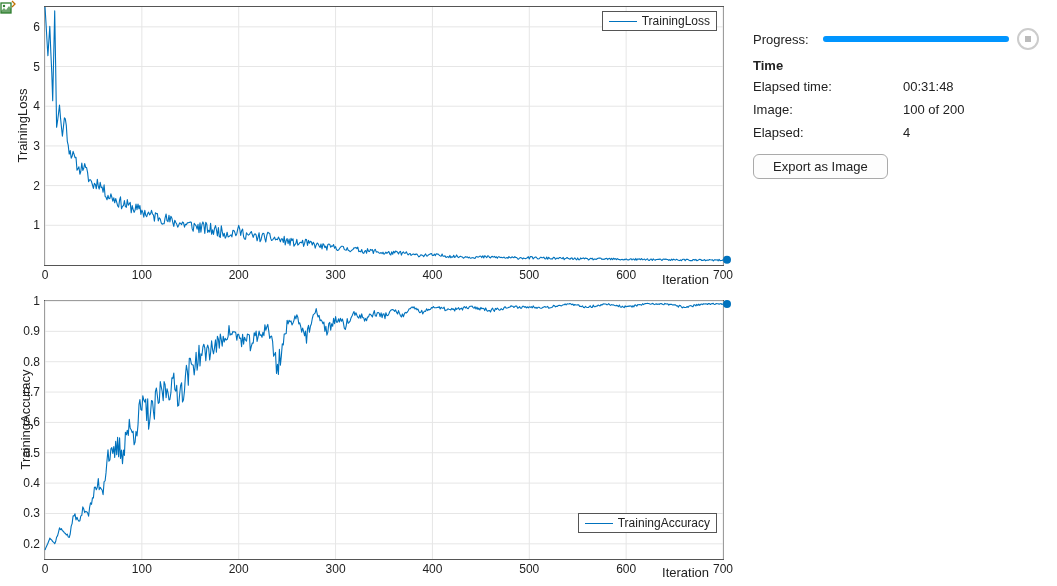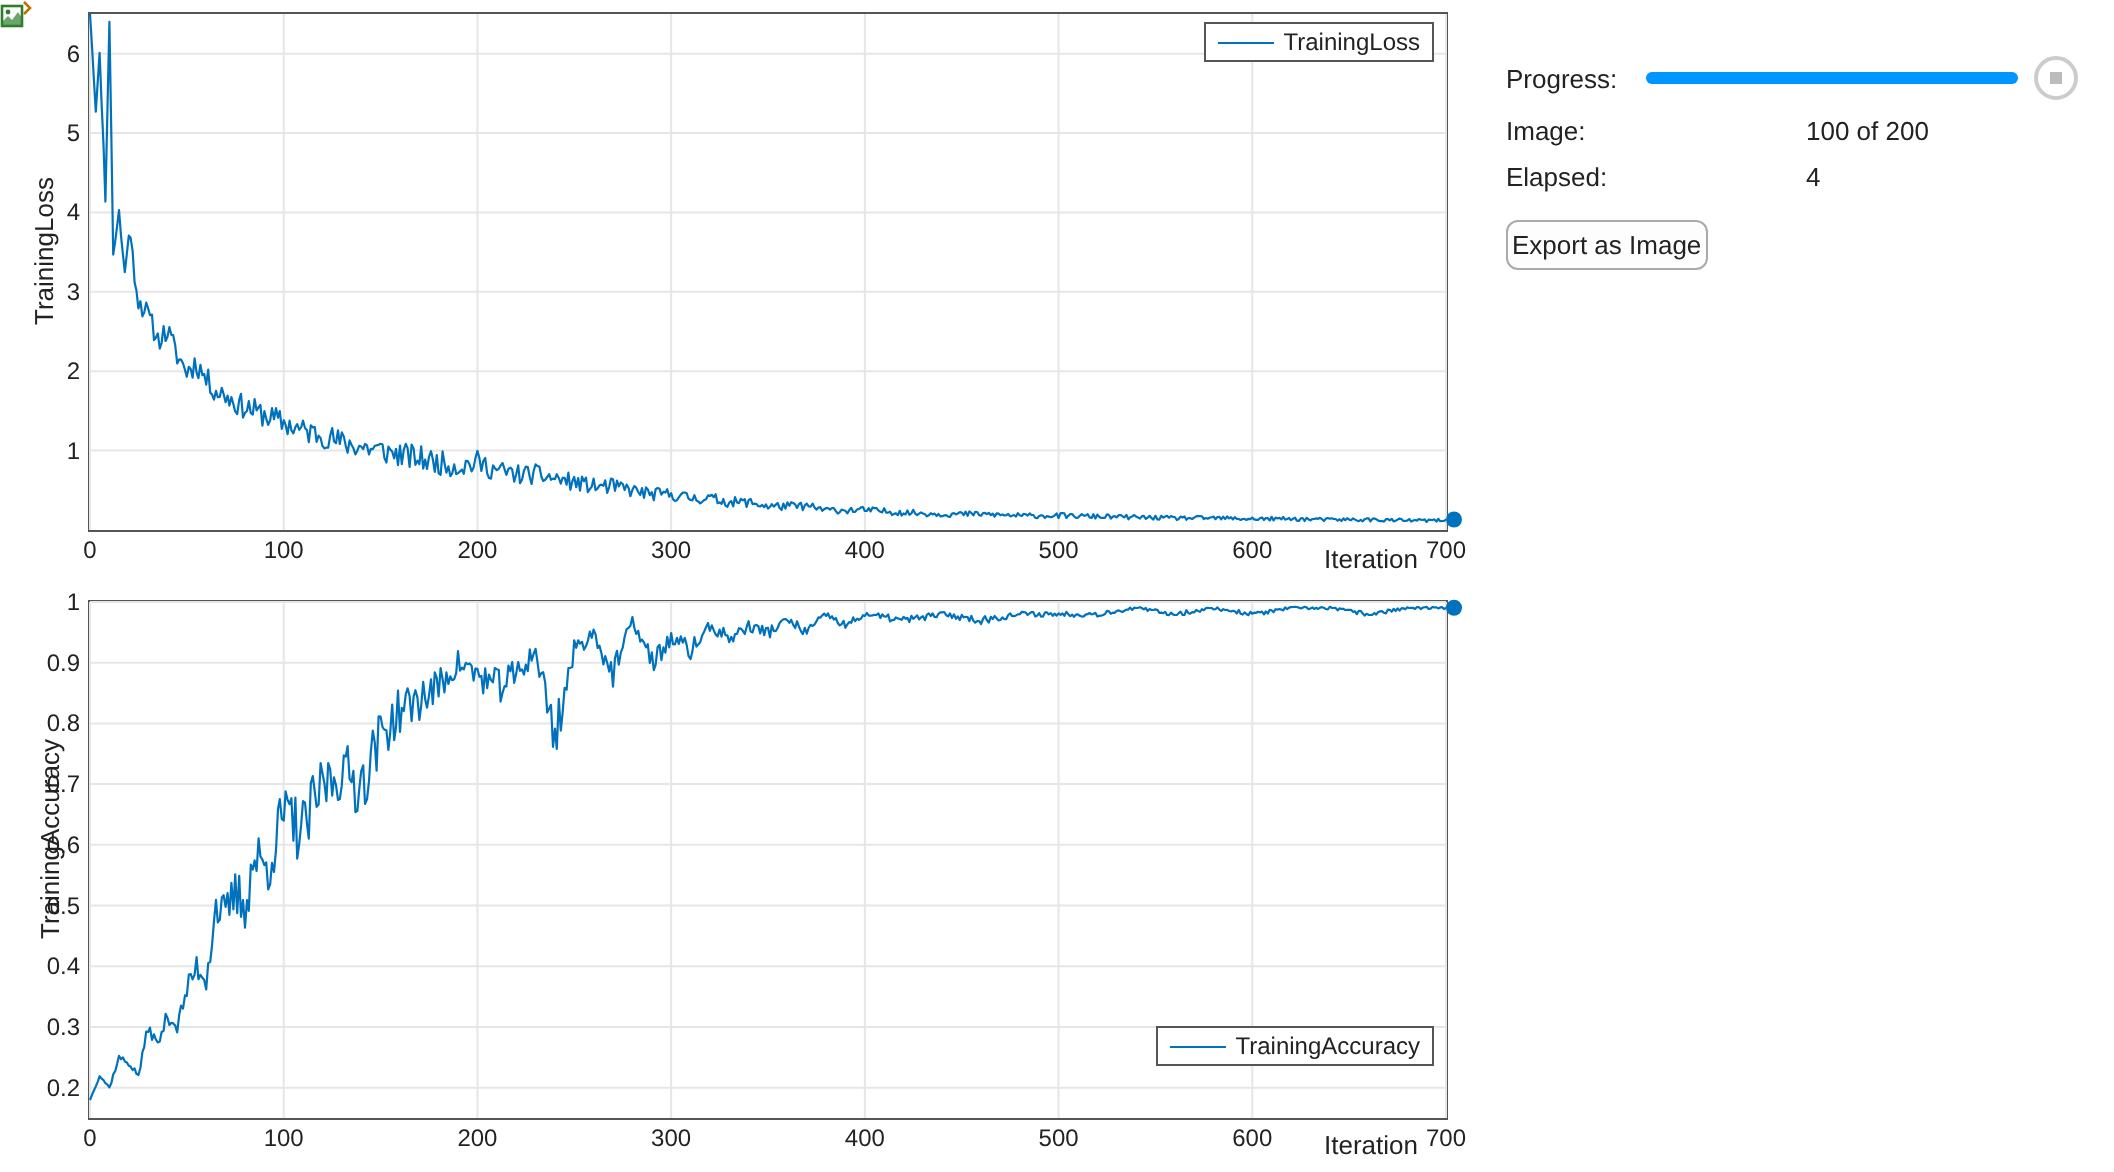--- a/index.html
+++ b/index.html
@@ -31,21 +31,21 @@
   .xtick text{text-anchor:middle}
 
   
   .row{display:flex;margin:0 0 8px 0;align-items:center}
   .lab{flex:0 0 150px}
   .hdr{font-weight:600;margin-top:2px;margin-bottom:6px}
   #progbar{flex:1;height:6px;background:#e3e3e3;border-radius:3px;position:relative;margin-right:8px}
   #progfill{position:absolute;left:0;top:0;bottom:0;background:#0095ff;border-radius:3px}
   #stopbtn{width:18px;height:18px;border:2px solid #ccc;border-radius:50%;display:flex;align-items:center;justify-content:center;cursor:default}
   #stopbtn span{width:6px;height:6px;background:#bbb}
-  #exportbtn{display:inline-flex;align-items:center;gap:6px;border:1px solid #aaa;border-radius:6px;padding:4px 2px;background:#fdfdfd;cursor:pointer;margin-top:6px}
+  #exportbtn{display:inline-flex;align-items:center;gap:6px;border:1px solid #aaa;border-radius:6px;padding:4px 19px;background:#fdfdfd;cursor:pointer;margin-top:6px}
   #exporticon{width:16px;height:16px}
 
 </style>
 </head>
 <body>
 
 <div id="wrap">
   <div id="charts">
 
     <div class="chartbox" id="box1">
@@ -153,20 +153,25 @@
     <div class="row">
       <span class="lab" style="flex:0 0 70px">Progress:</span>
       <div id="progbar">
           <div id="progfill" style="width: 100%;"></div>
         </div>
       <div id="stopbtn">
           <span></span>
         </div>
     </div>
 
+    <div class="hdr">Time</div>
+    <div class="row">
+      <span class="lab">Elapsed time:</span>
+      <span>00:31:48</span>
+    </div>
 
     <div class="row">
       <span class="lab">Image:</span>
       <span>100 of 200</span>
     </div>
     <div class="row">
       <span class="lab">Elapsed:</span>
       <span>4</span>
     </div>
 

